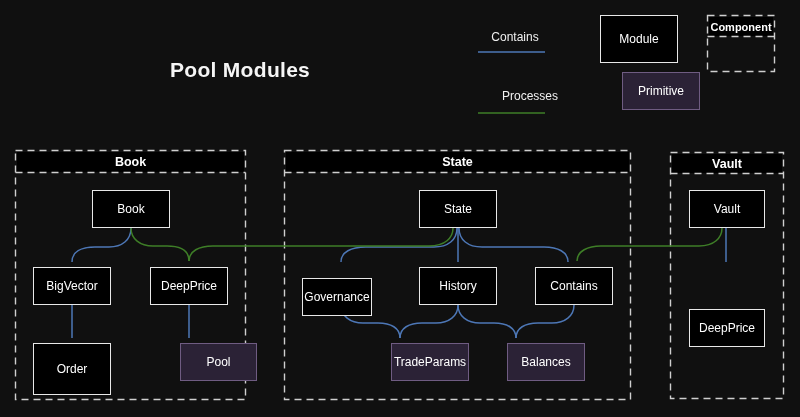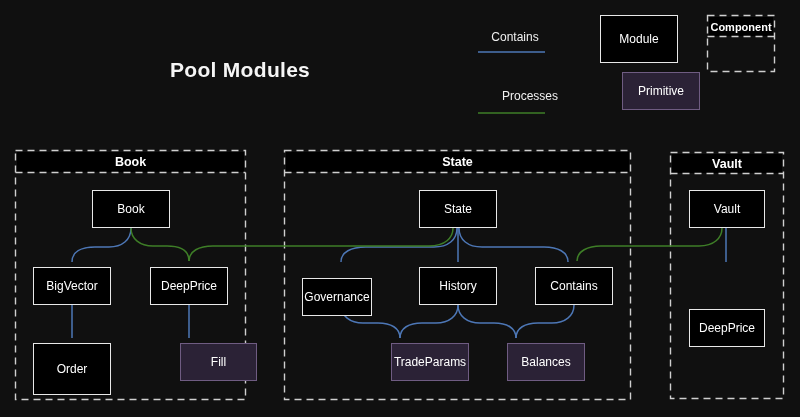--- a/index.html
+++ b/index.html
@@ -111,21 +111,21 @@
   <div class="node" style="left:33px;top:267px;width:78px;height:38px;">
     <span>BigVector</span>
   </div>
   <div class="node" style="left:150px;top:267px;width:78px;height:38px;">
     <span>DeepPrice</span>
   </div>
   <div class="node" style="left:33px;top:343px;width:78px;height:52px;">
     <span>Order</span>
   </div>
   <div class="node primitive" style="left:150px;top:343px;width:77px;height:38px;">
-    <span>Fill</span>
+    <span>Pool</span>
   </div>
 
   <div class="node" style="left:419px;top:190px;width:78px;height:38px;">
     <span>State</span>
   </div>
   <div class="node" style="left:302px;top:267px;width:70px;height:38px;margin-top:11px;">
     <span>Governance</span>
   </div>
   <div class="node" style="left:419px;top:267px;width:78px;height:38px;">
     <span>History</span>

